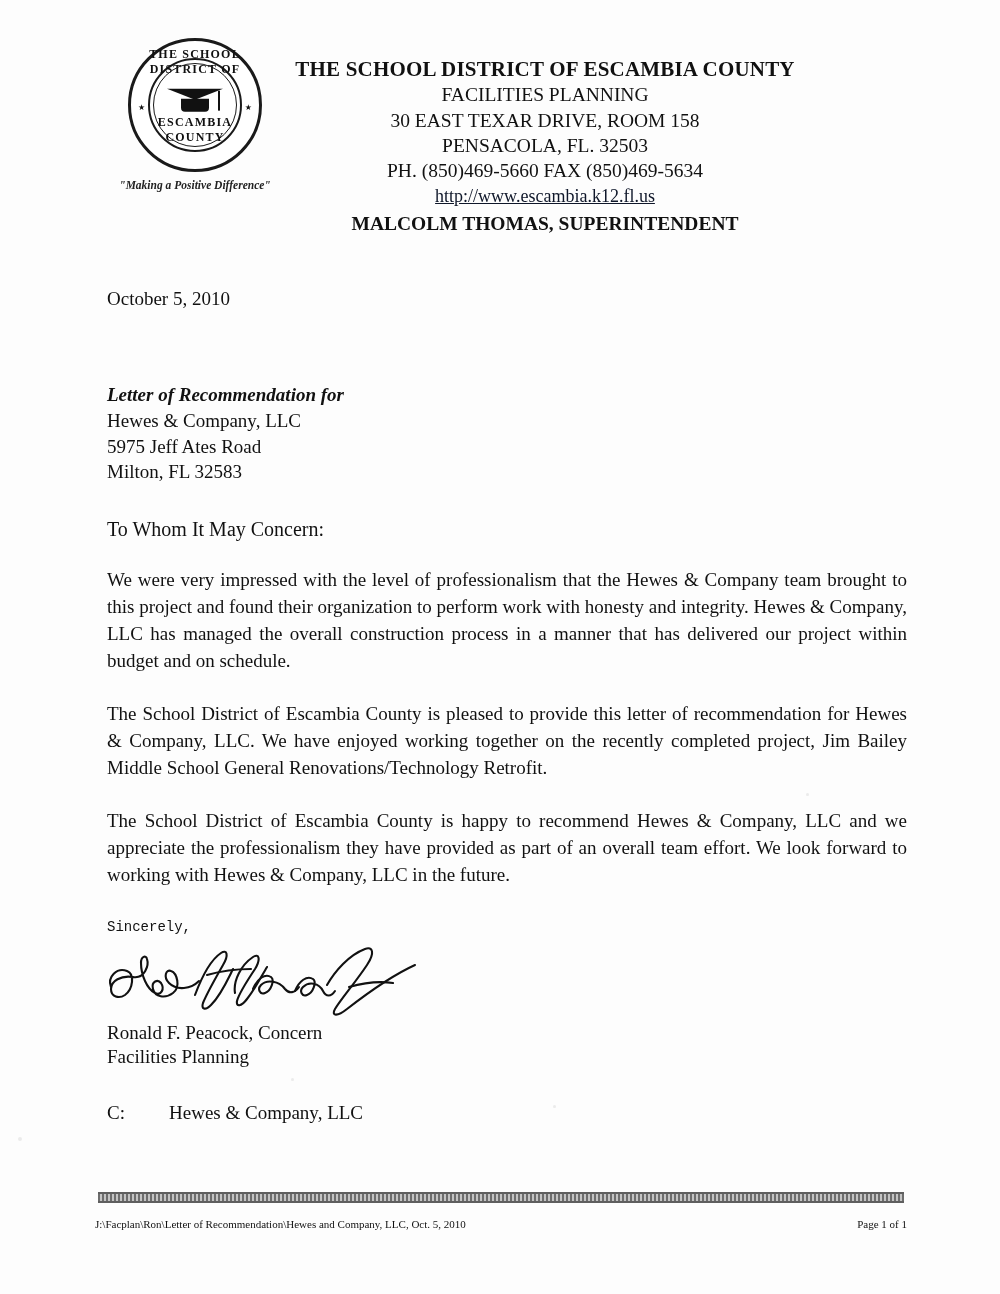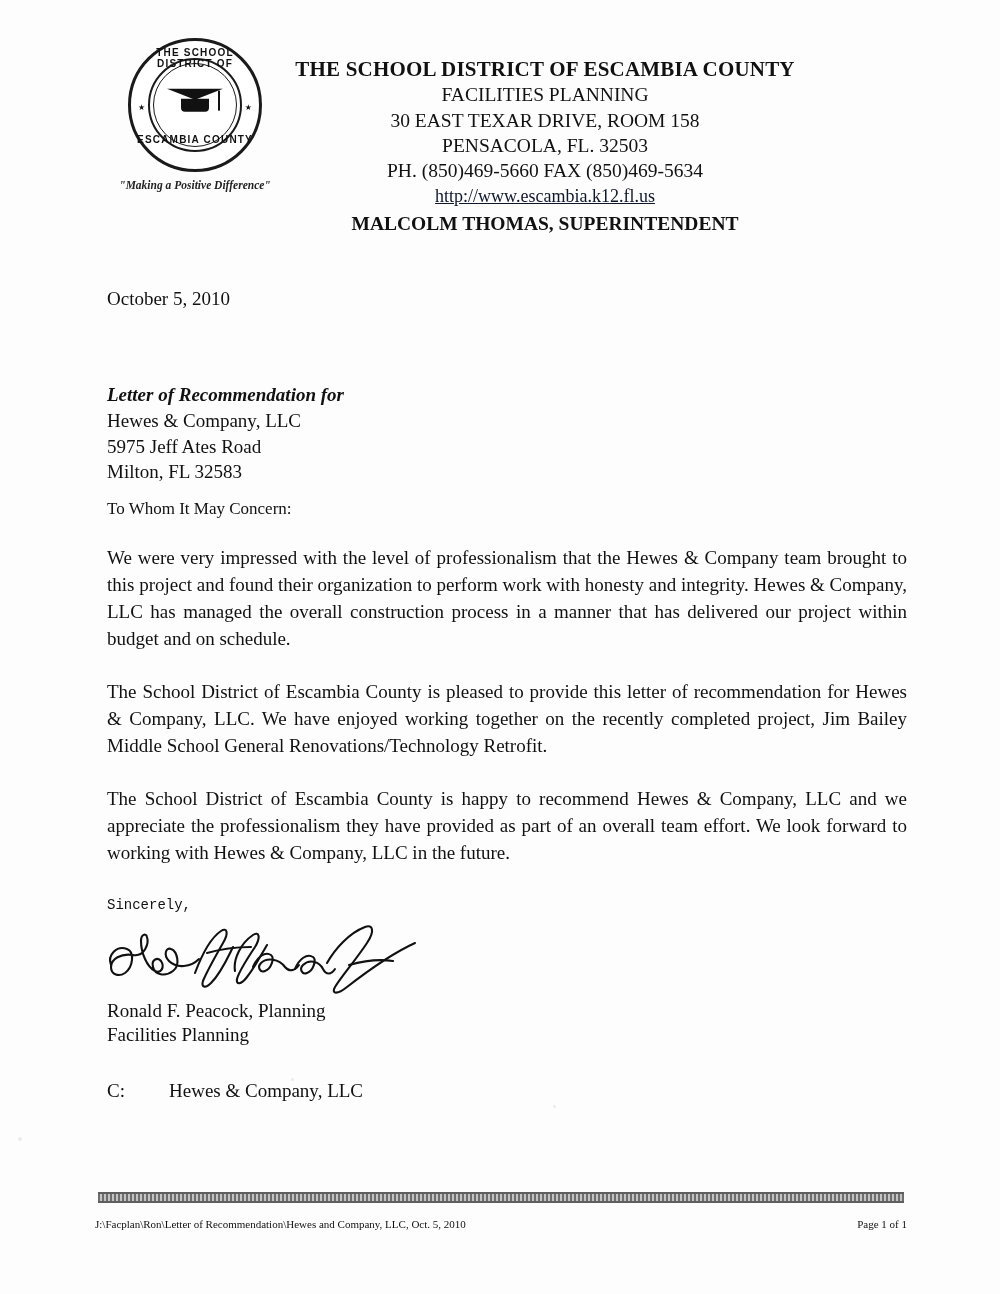--- a/index.html
+++ b/index.html
@@ -95,25 +95,25 @@
     right: 3px;
     width: 2px;
     height: 20px;
     background: #111;
   }
   .seal-text-top, .seal-text-bottom {
     position: absolute;
     left: 0;
     width: 100%;
     text-align: center;
-    font-size: 10px;
+    font-size: 12px;
     font-weight: bold;
     letter-spacing: 1.2px;
     color: #111;
-    font-family: Liberation Sans, sans-serif;
+    font-family: Liberation Serif, serif;
   }
   .seal-text-top { top: 6px; }
   .seal-text-bottom { bottom: 24px; }
   .seal-star-l, .seal-star-r {
     position: absolute;
     top: 62px;
     font-size: 8px;
     color: #111;
   }
   .seal-star-l { left: 7px; }
@@ -172,22 +172,22 @@
     font-size: 19px;
     font-weight: bold;
     font-style: italic;
     margin-bottom: 2px;
   }
   .addr-line {
     font-size: 19px;
     line-height: 1.35;
   }
   .salutation {
-    font-size: 17px;
-    margin-top: 14px;
+    font-size: 20px;
+    margin-top: 33px;
   }
   p.para {
     font-size: 19px;
     line-height: 1.42;
     text-align: justify;
     margin: 26px 0 0 0;
   }
   .sincerely {
     font-size: 14px;
     margin-top: 30px;
@@ -309,21 +309,21 @@
           <path d="M104 34 C118 30, 134 28, 148 28"></path>
           <path d="M132 52 C130 40, 138 24, 150 16 C156 12, 158 18, 152 28 C144 40, 136 52, 134 60 C133 66, 138 66, 144 58 C152 48, 158 36, 164 26"></path>
           <path d="M150 48 C154 38, 162 32, 168 36 C172 39, 168 50, 162 52 C157 54, 154 48, 158 44 C164 38, 176 40, 182 48 C186 53, 192 52, 196 46"></path>
           <path d="M192 50 C196 40, 204 34, 210 38 C214 41, 210 52, 204 54 C199 56, 196 50, 200 46 C206 40, 216 42, 220 50 C223 56, 228 56, 232 50"></path>
           <path d="M224 44 C232 30, 246 14, 262 8 C270 5, 272 12, 264 24 C252 42, 238 58, 232 68 C228 75, 234 76, 244 68 C262 54, 290 34, 312 24"></path>
           <path d="M246 46 C260 42, 276 40, 290 42"></path>
         </g>
       </svg>
     </div>
 
-    <div class="sig-name">Ronald F. Peacock, Planning</div>
+    <div class="sig-name">Ronald F. Peacock, Concern</div>
     <div class="sig-name">Facilities Planning</div>
 
     <div class="cc">
       <span class="cc-label">C:</span>
       <span>Hewes &amp; Company, LLC</span>
     </div>
   </div>
 
   <div class="footer-rule"></div>
   <div class="footer">

